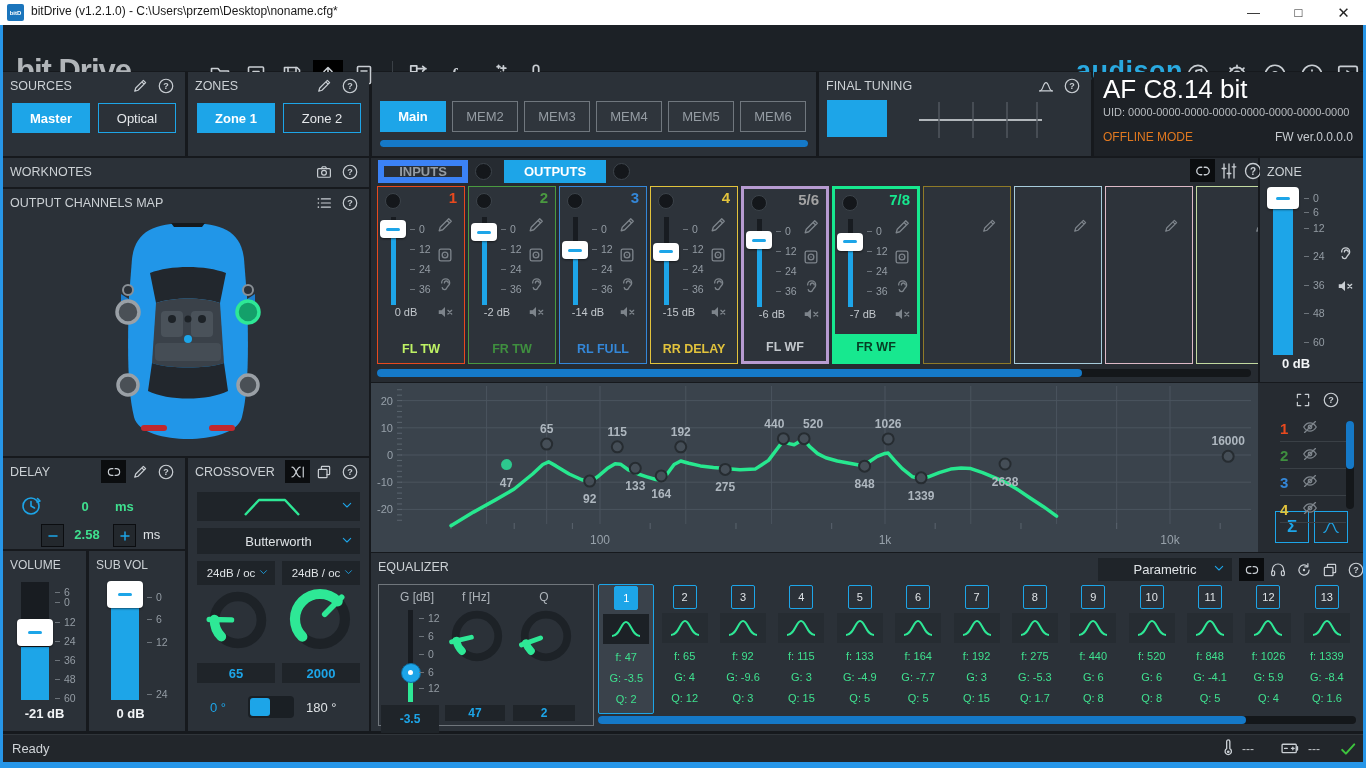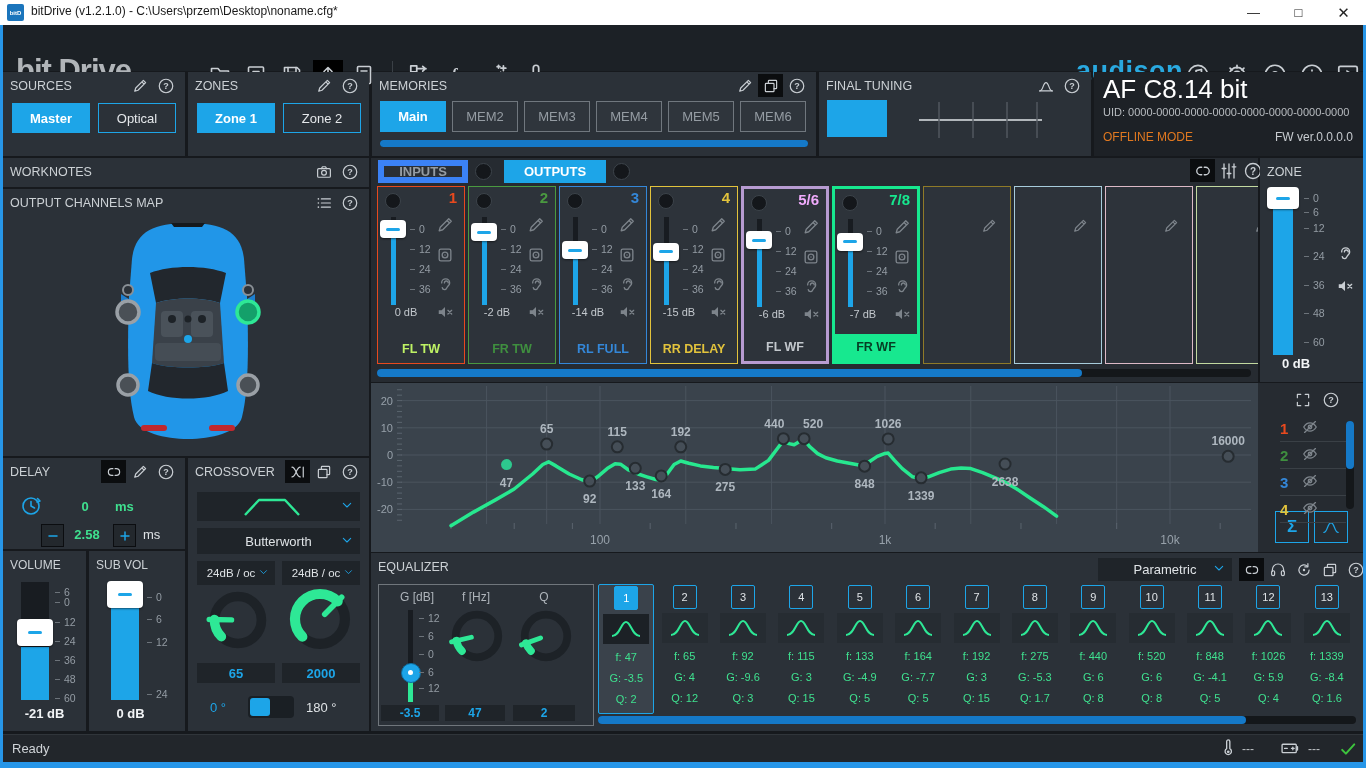--- a/index.html
+++ b/index.html
@@ -357,40 +357,20 @@
           </span>
       </span>
     </div>
     <div class="abs" id="zones-btns" style="left:9px;top:31px;display:flex;gap:8px">
         <div class="btn on" style="width: 78px; height: 30px;">Zone 1</div>
         <div class="btn off" style="width: 78px; height: 30px;">Zone 2</div>
       </div>
   </div>
 
   <div class="abs panel" style="left:372px;top:72px;width:444px;height:84px">
-    <div class="phead">
-        <span>MEMORIES</span>
-      <span class="hicons">
-        <span class="hbtn">
-            <svg class="ic ic18">
-              <use href="#i-pencil"></use>
-            </svg>
-          </span>
-        <span class="hbtn hl">
-            <svg class="ic ic18">
-              <use href="#i-copy"></use>
-            </svg>
-          </span>
-        <span class="hbtn">
-            <svg class="ic ic18">
-              <use href="#i-help"></use>
-            </svg>
-          </span>
-      </span>
-    </div>
     <div class="abs" id="mem-btns" style="left:8px;top:29px;display:flex;gap:6px">
         <div class="btn on" style="width: 66px; height: 31px;">Main</div>
         <div class="btn mem" style="width: 66px; height: 31px;">MEM2</div>
         <div class="btn mem" style="width: 66px; height: 31px;">MEM3</div>
         <div class="btn mem" style="width: 66px; height: 31px;">MEM4</div>
         <div class="btn mem" style="width: 66px; height: 31px;">MEM5</div>
         <div class="btn mem" style="width: 66px; height: 31px;">MEM6</div>
       </div>
     <div class="abs sbar" style="left:8px;top:68px;width:428px;height:7px">
       <div class="sthumb" style="width:100%;height:7px"></div>
@@ -618,21 +598,21 @@
             <use href="#i-ear"></use>
           </svg></div>
         <div class="abs" style="left: 0px; top: 119px; width: 56px; text-align: center; font-size: 11px; color: rgb(195, 200, 205);">-15 dB</div>
         <div class="abs" style="left: 57px; top: 115px;"><svg class="ic ic20 dim">
             <use href="#i-mute"></use>
           </svg></div>
         <div class="lbl" style="color: rgb(226, 195, 60);">RR DELAY</div>
       </div>
       <div class="strip" style="border: 3px solid rgb(183, 155, 209);">
         <div class="ind"></div>
-        <div class="num" style="color: #f0abfc; text-align: center;">5/6</div>
+        <div class="num" style="color: #a3a3a3; text-align: center;">5/6</div>
         <div class="abs track" style="left: 13px; top: 30px; width: 5px; height: 88px;"></div>
         <div class="abs fillb" style="left: 13px; top: 60px; width: 5px; height: 58px;"></div>
         <div class="abs handle" style="left: 2px; top: 42px; width: 26px; height: 18px;">
           <span class="dash"></span>
         </div>
         <div class="tick" style="left: 32px; top: 36px;"><span class="tk"></span>0</div>
         <div class="tick" style="left: 32px; top: 56px;"><span class="tk"></span>12</div>
         <div class="tick" style="left: 32px; top: 76px;"><span class="tk"></span>24</div>
         <div class="tick" style="left: 32px; top: 96px;"><span class="tk"></span>36</div>
         <div class="abs" style="left: 57px; top: 28px;"><svg class="ic ic20 dim">
@@ -1053,21 +1033,21 @@
       </div>
 
     <div class="abs" style="left:7px;top:31px;width:214px;height:140px;border:1px solid #70767c">
       <div class="abs" style="left:10px;top:5px;width:56px;text-align:center;color:#aeb4ba;font-size:12px">G [dB]</div>
       <div class="abs track" style="left:29px;top:25px;width:5px;height:92px"></div>
       <div class="abs" style="left:29px;top:94px;width:5px;height:23px;background:#2ee896"></div>
       <div class="abs" style="left:22px;top:78px;width:18px;height:18px;border-radius:50%;background:#1da5e8;border:1px solid #0d6ea0">
         <div class="abs" style="left:6px;top:6px;width:5px;height:5px;border-radius:50%;background:#fff"></div>
       </div>
       <div id="g-scale"></div>
-      <div class="abs dd" style="left:2px;top:120px;width:58px;height:16px;color:#1da5e8;font-weight:bold;font-size:12px">-3.5</div>
+      <div class="abs dd" style="left:2px;top:120px;width:58px;height:28px;color:#1da5e8;font-weight:bold;font-size:12px">-3.5</div>
       <div class="abs" style="left:68px;top:5px;width:58px;text-align:center;color:#aeb4ba;font-size:12px">f [Hz]</div>
       <svg class="abs" style="left:69px;top:22px" width="58" height="58" viewBox="0 0 60 60">
         <circle cx="30" cy="30" r="22" stroke="#1d2227" stroke-width="8" fill="none"></circle>
         <path d="M14.4 45.6 A22 22 0 0 1 8.6 34.9" stroke="#2ee896" stroke-width="8" fill="none" stroke-linecap="round"></path>
         <line x1="24.2" y1="31.3" x2="3.7" y2="36.1" stroke="#2ee896" stroke-width="5" stroke-linecap="round"></line>
       </svg>
       <div class="abs dd" style="left:66px;top:120px;width:60px;height:16px;color:#1da5e8;font-weight:bold;font-size:12px">47</div>
       <div class="abs" style="left:134px;top:5px;width:62px;text-align:center;color:#aeb4ba;font-size:12px">Q</div>
       <svg class="abs" style="left:138px;top:22px" width="58" height="58" viewBox="0 0 60 60">
         <circle cx="30" cy="30" r="22" stroke="#1d2227" stroke-width="8" fill="none"></circle>

